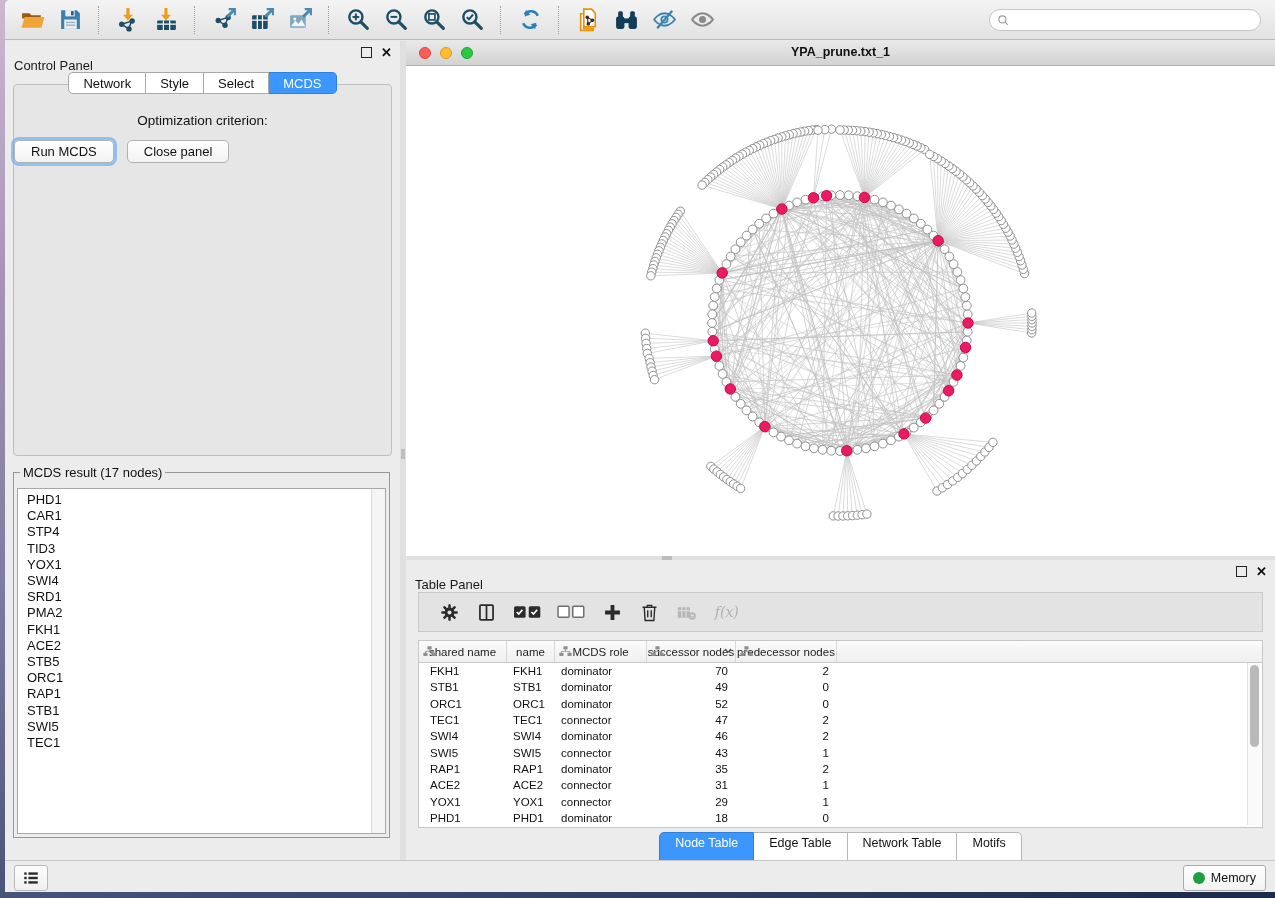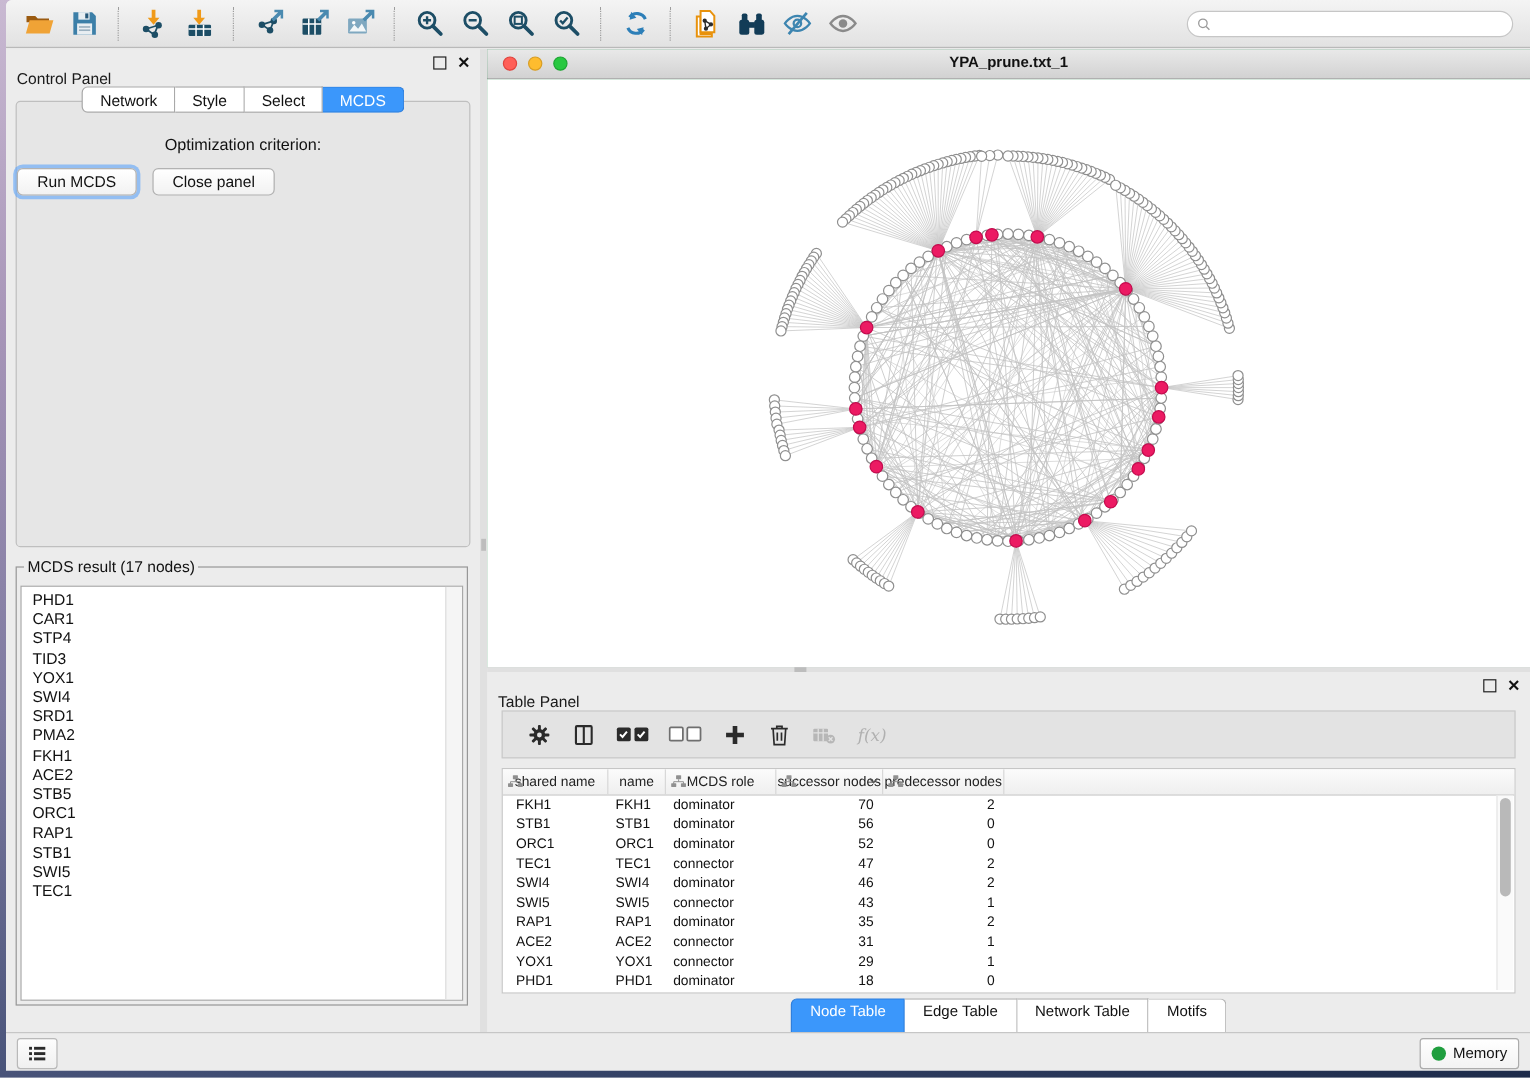--- a/index.html
+++ b/index.html
@@ -1200,21 +1200,21 @@
             <div class="nt-cell c0" style="width: 88px;">FKH1</div>
             <div class="nt-cell c1" style="width: 48px;">FKH1</div>
             <div class="nt-cell c2" style="width: 92px;">dominator</div>
             <div class="nt-cell c3 right" style="width: 89px;">70</div>
             <div class="nt-cell c4 right" style="width: 101px;">2</div>
           </div>
           <div class="nt-row">
             <div class="nt-cell c0" style="width: 88px;">STB1</div>
             <div class="nt-cell c1" style="width: 48px;">STB1</div>
             <div class="nt-cell c2" style="width: 92px;">dominator</div>
-            <div class="nt-cell c3 right" style="width: 89px;">56</div>
+            <div class="nt-cell c3 right" style="width: 89px;">49</div>
             <div class="nt-cell c4 right" style="width: 101px;">0</div>
           </div>
           <div class="nt-row">
             <div class="nt-cell c0" style="width: 88px;">ORC1</div>
             <div class="nt-cell c1" style="width: 48px;">ORC1</div>
             <div class="nt-cell c2" style="width: 92px;">dominator</div>
             <div class="nt-cell c3 right" style="width: 89px;">52</div>
             <div class="nt-cell c4 right" style="width: 101px;">0</div>
           </div>
           <div class="nt-row">

